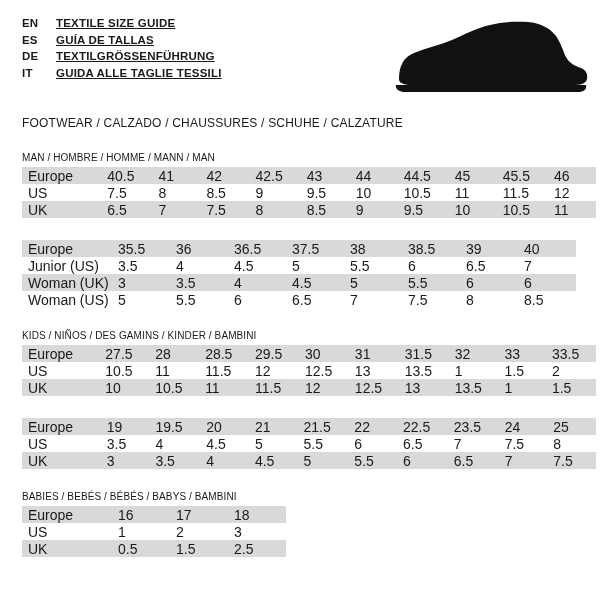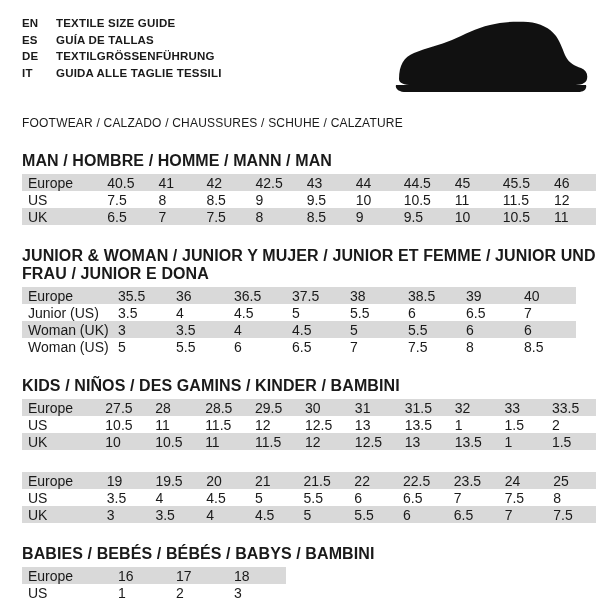--- a/index.html
+++ b/index.html
@@ -40,20 +40,21 @@
     white-space: nowrap;
   }
   .lang-code {
     width: 34px;
     font-weight: bold;
     letter-spacing: 0.2px;
   }
   .lang-title {
     font-weight: bold;
     letter-spacing: 0.2px;
+    text-decoration: underline;
   }
 
   .shoe-wrap {
     width: 210px;
     height: 80px;
     margin-right: 6px;
     display: flex;
     align-items: center;
     justify-content: flex-end;
   }
@@ -63,22 +64,22 @@
     font-weight: normal;
     letter-spacing: 0.2px;
     margin: 6px 0 0 0;
   }
 
   
   .group {
     margin-top: 22px;
   }
   .group-title {
-    font-size: 16px;
-    font-weight: bold;
+    font-size: 10px;
+    font-weight: normal;
     letter-spacing: 0.1px;
     margin-bottom: 4px;
     margin-top: 8px;
   }
   table.size {
     border-collapse: collapse;
     font-size: 14px;
     table-layout: fixed;
   }
   table.size td {
@@ -177,21 +178,20 @@
           <td class="cell">9.5</td>
           <td class="cell">10</td>
           <td class="cell">10.5</td>
           <td class="cell">11</td>
         </tr>
       </tbody>
     </table>
   </div>
 
   <div class="group">
-    <div class="group-title">JUNIOR &amp; WOMAN / JUNIOR Y MUJER / JUNIOR ET FEMME / JUNIOR UND FRAU / JUNIOR E DONA</div>
     <table class="size">
       <tbody>
         <tr class="shaded">
           <td class="rowlabel">Europe</td>
           <td class="cell">35.5</td>
           <td class="cell">36</td>
           <td class="cell">36.5</td>
           <td class="cell">37.5</td>
           <td class="cell">38</td>
           <td class="cell">38.5</td>

